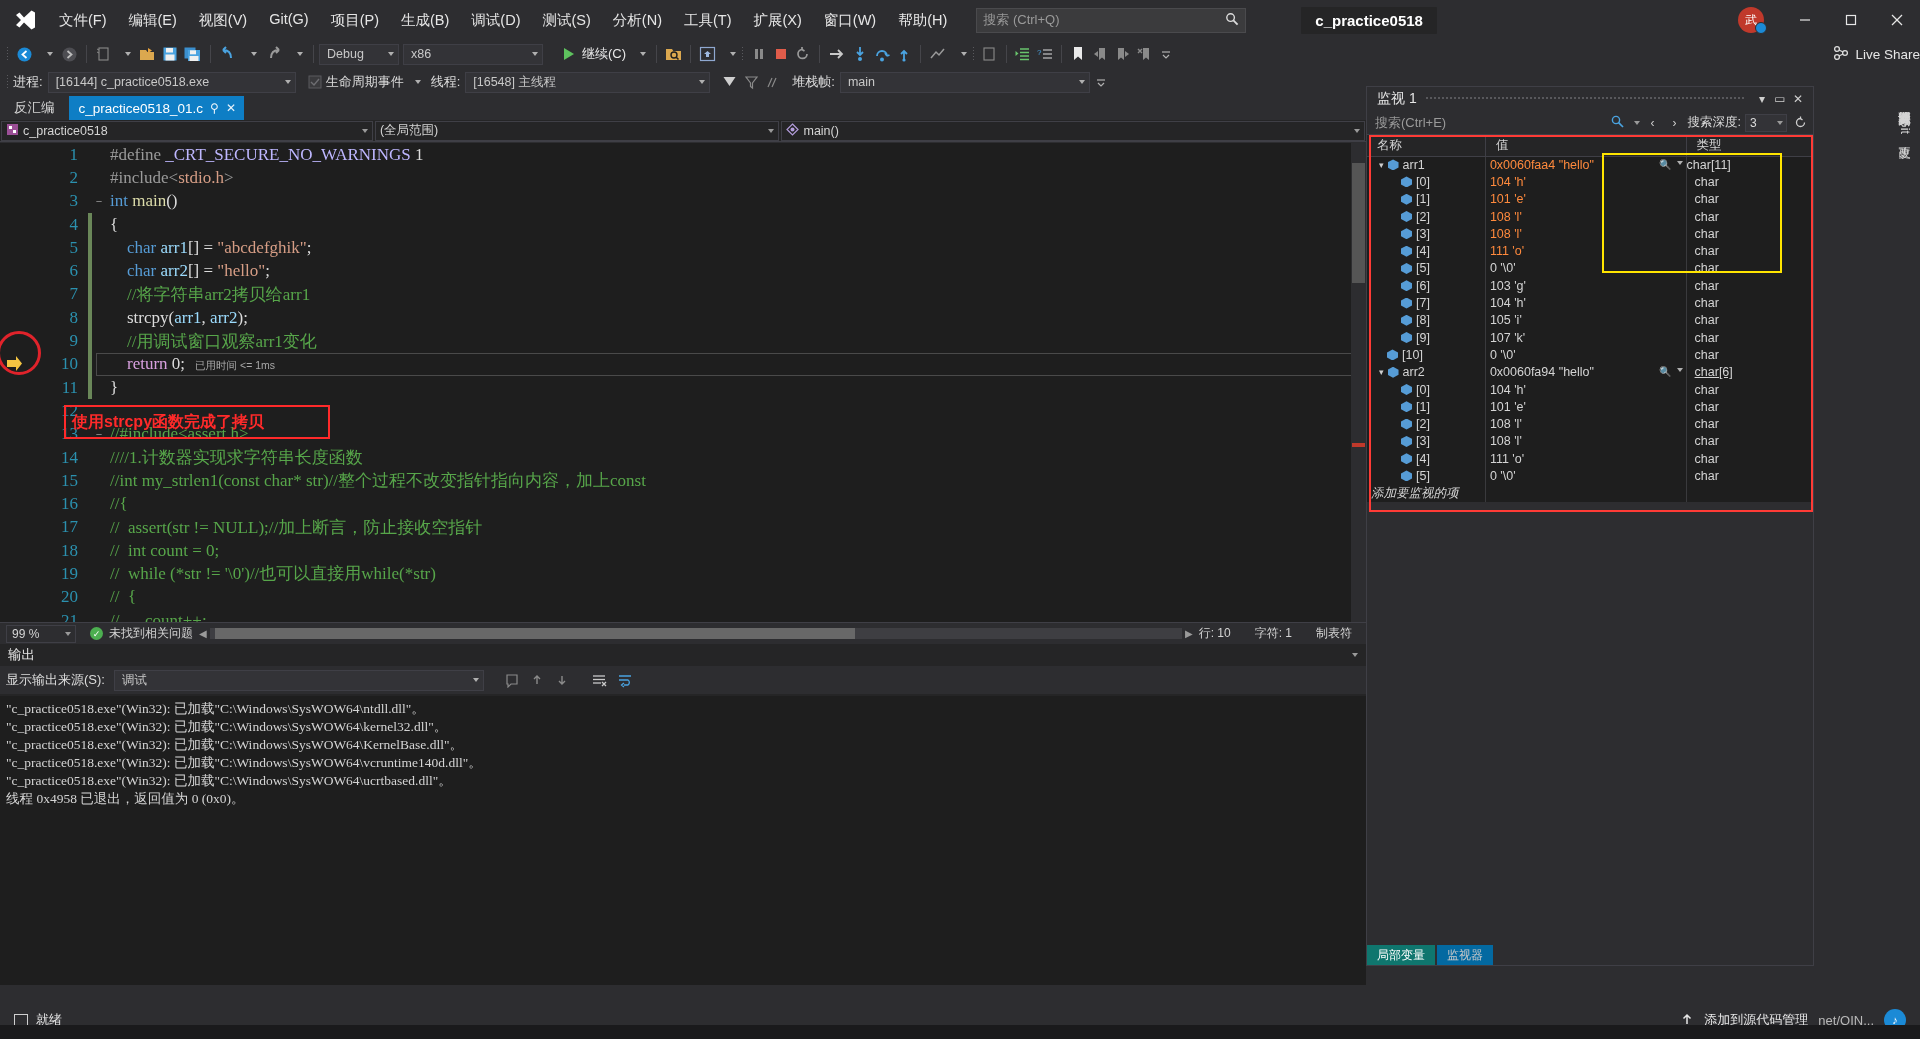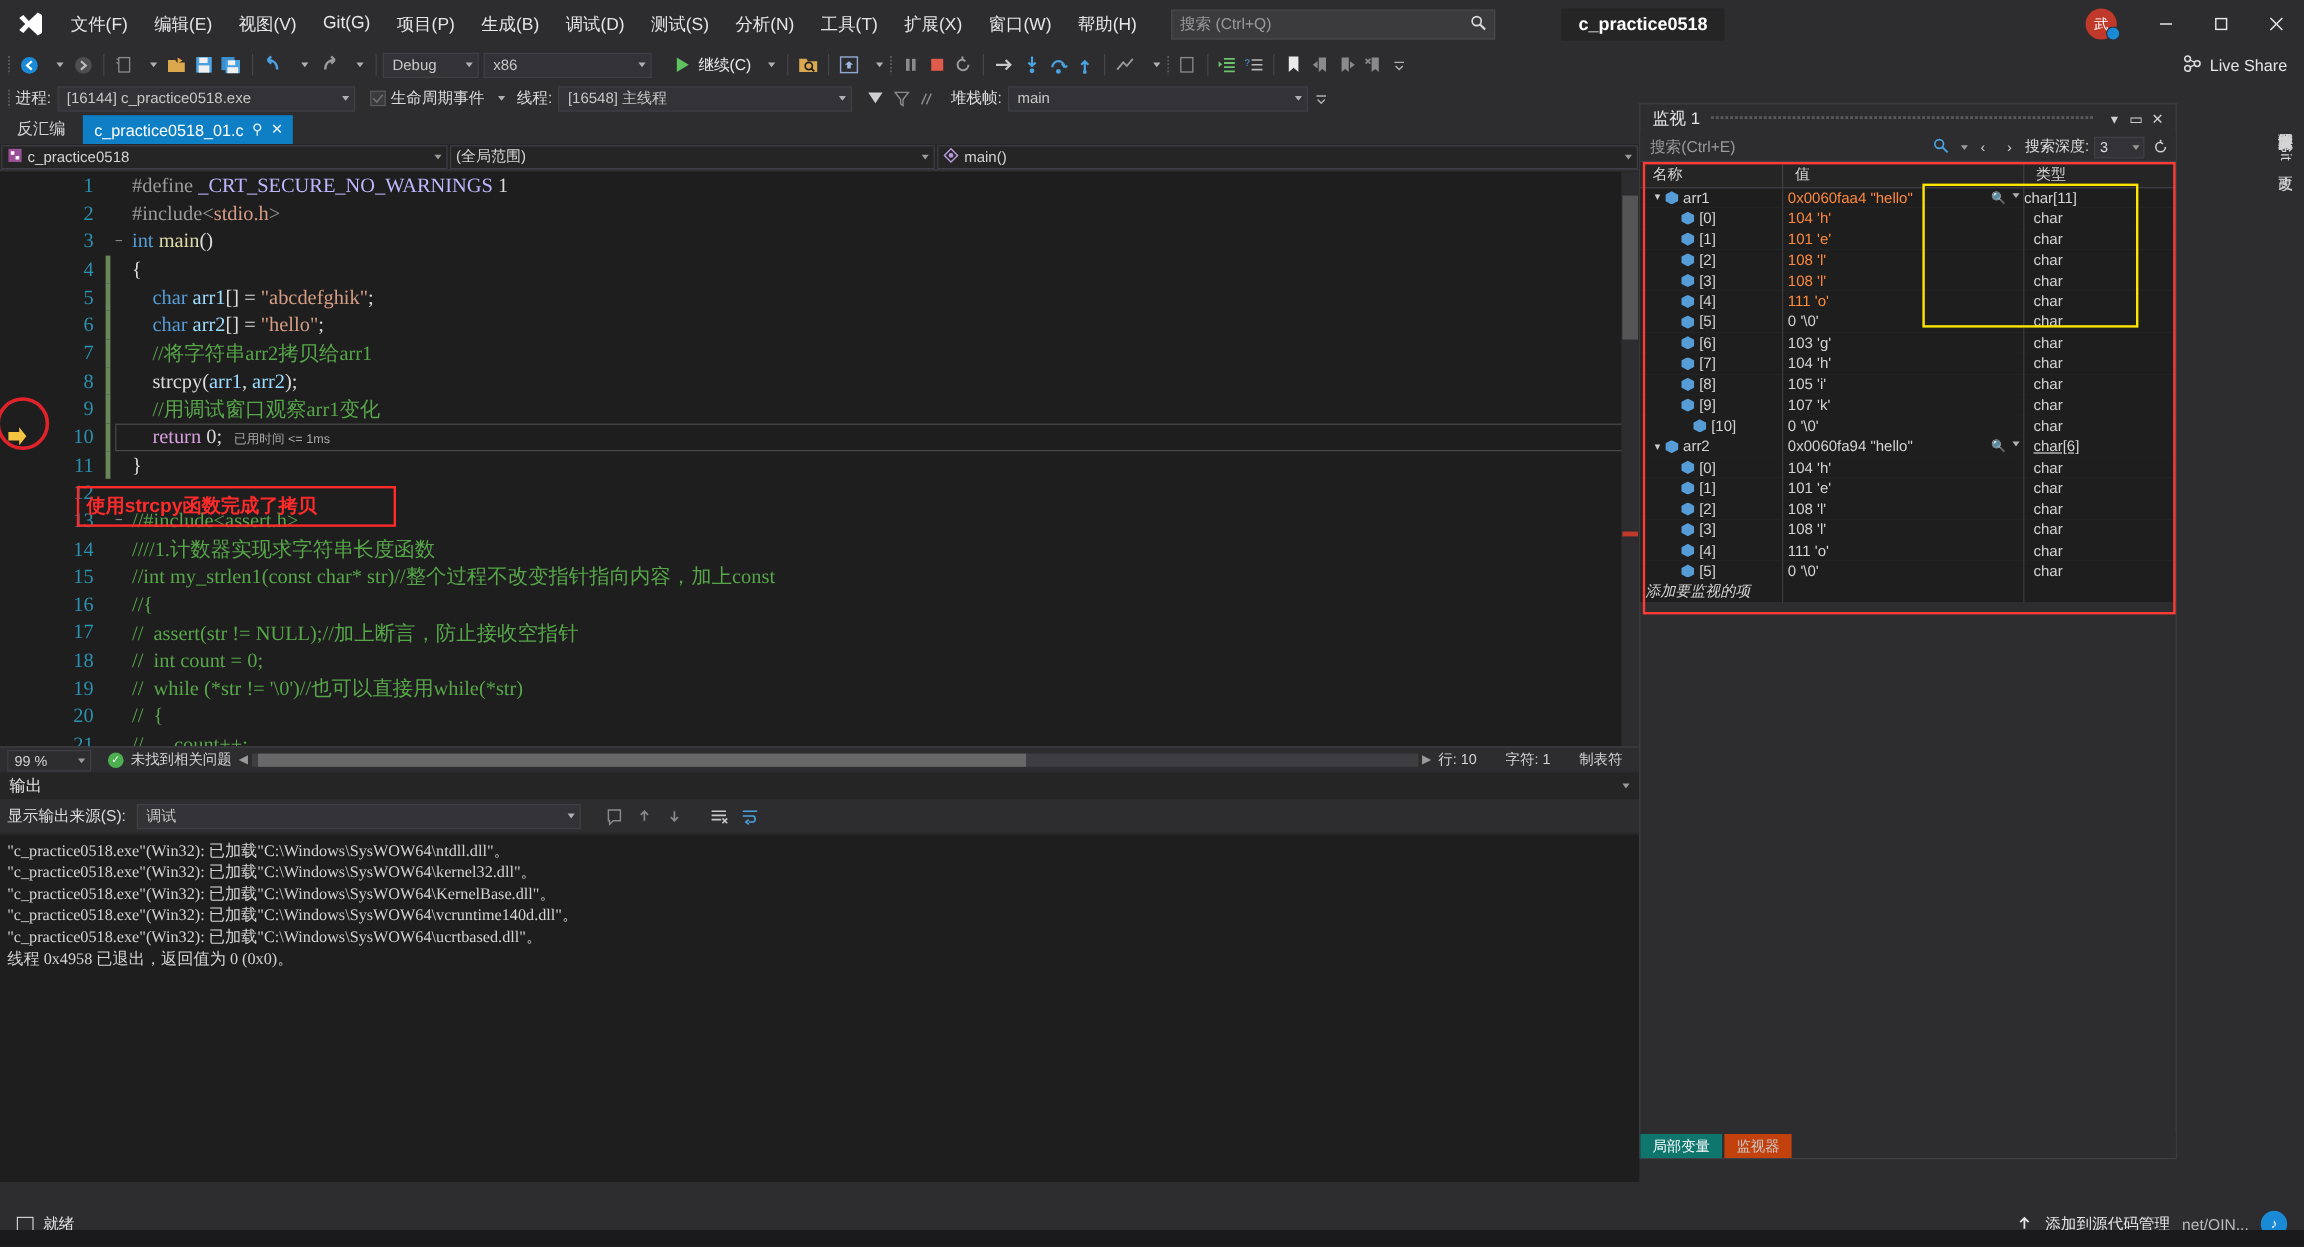--- a/index.html
+++ b/index.html
@@ -58,21 +58,21 @@
     background-image:radial-gradient(#5a5a5e 40%, transparent 41%);
     background-size:3px 3px; }
   .combo {
     height:21px; background:#333337; border:1px solid #3f3f46; color:#c8c8c8;
     display:flex; align-items:center; padding:0 4px 0 7px; font-size:12.5px;
   }
   .combo .cv { flex:1; white-space:nowrap; overflow:hidden; }
   .caret { width:0;height:0;border-left:3.5px solid transparent;border-right:3.5px solid transparent;border-top:4px solid #b0b0b0; margin-left:6px;}
   .caret.sm { border-top-color:#9a9a9a; }
   .run-label { color:#e9e9e9; font-size:13px; padding:0 3px; }
-  .live-share { position:absolute; right:14px; display:flex; align-items:center; gap:6px; color:#e6e6e6; font-size:13.5px;}
+  .live-share { position:absolute; right:0; display:flex; align-items:center; gap:6px; color:#e6e6e6; font-size:13.5px;}
 
   
   .ctxbar { height:28px; background:#2d2d30; display:flex; align-items:center; padding-left:6px; }
   .ctx-label { color:#dcdcdc; font-size:13px; margin-right:5px; white-space:nowrap; }
 
   
   .main { position:absolute; top:96px; left:0; width:1920px; height:905px; }
 
   
   .editor-col { position:absolute; left:0; top:0; width:1366px; height:548px; }
@@ -214,21 +214,21 @@
   .watch-red {
     position:absolute; border:2.5px solid #ff3b36; pointer-events:none;
   }
   .watch-yellow {
     position:absolute; border:2.5px solid #ffe500; pointer-events:none;
   }
   .val-hl { color:#ff8a3d; }
   .watch-tabs { position:absolute; bottom:0; left:0; right:0; height:22px;
                 background:#2d2d30; display:flex; align-items:flex-end; }
   .wtab { height:20px; padding:0 10px; display:flex; align-items:center;
-          color:#c9c9c9; font-size:12px; background:#c2410c; margin-right:2px; }
+          color:#c9c9c9; font-size:12px; background:#0369a1; margin-right:2px; }
   .wtab.on { background:#0f766e; color:#fff; }
 
   
   .rstrip { position:absolute; right:0; top:96px; width:24px; height:560px; background:#2d2d30;
             display:flex; flex-direction:column; align-items:center; padding-top:6px; gap:16px; }
   .rstrip .vtxt { writing-mode:vertical-rl; color:#d4d4d4; font-size:12.5px; white-space:nowrap; }
 
   
   .statusbar {
     position:absolute; bottom:0; left:0; width:1920px; height:38px; background:#2d2d30;
@@ -893,21 +893,21 @@
                 <span class="name-cell" style="padding-left: 30px;">
                   <span class="cube"></span>
                   <span>[9]</span>
                 </span>
               </td>
               <td class="vcell"><span>107 'k'</span></td>
               <td style="padding-left: 8px;">char</td>
             </tr>
             <tr class="wrow">
               <td>
-                <span class="name-cell" style="padding-left: 40px; align-items: center;">
+                <span class="name-cell" style="padding-left: 16px; align-items: center;">
                   <span class="cube"></span>
                   <span>[10]</span>
                 </span>
               </td>
               <td class="vcell"><span>0 '\0'</span></td>
               <td style="padding-left: 8px;">char</td>
             </tr>
             <tr class="wrow">
               <td>
                 <span class="name-cell" style="padding-left: 8px;">

